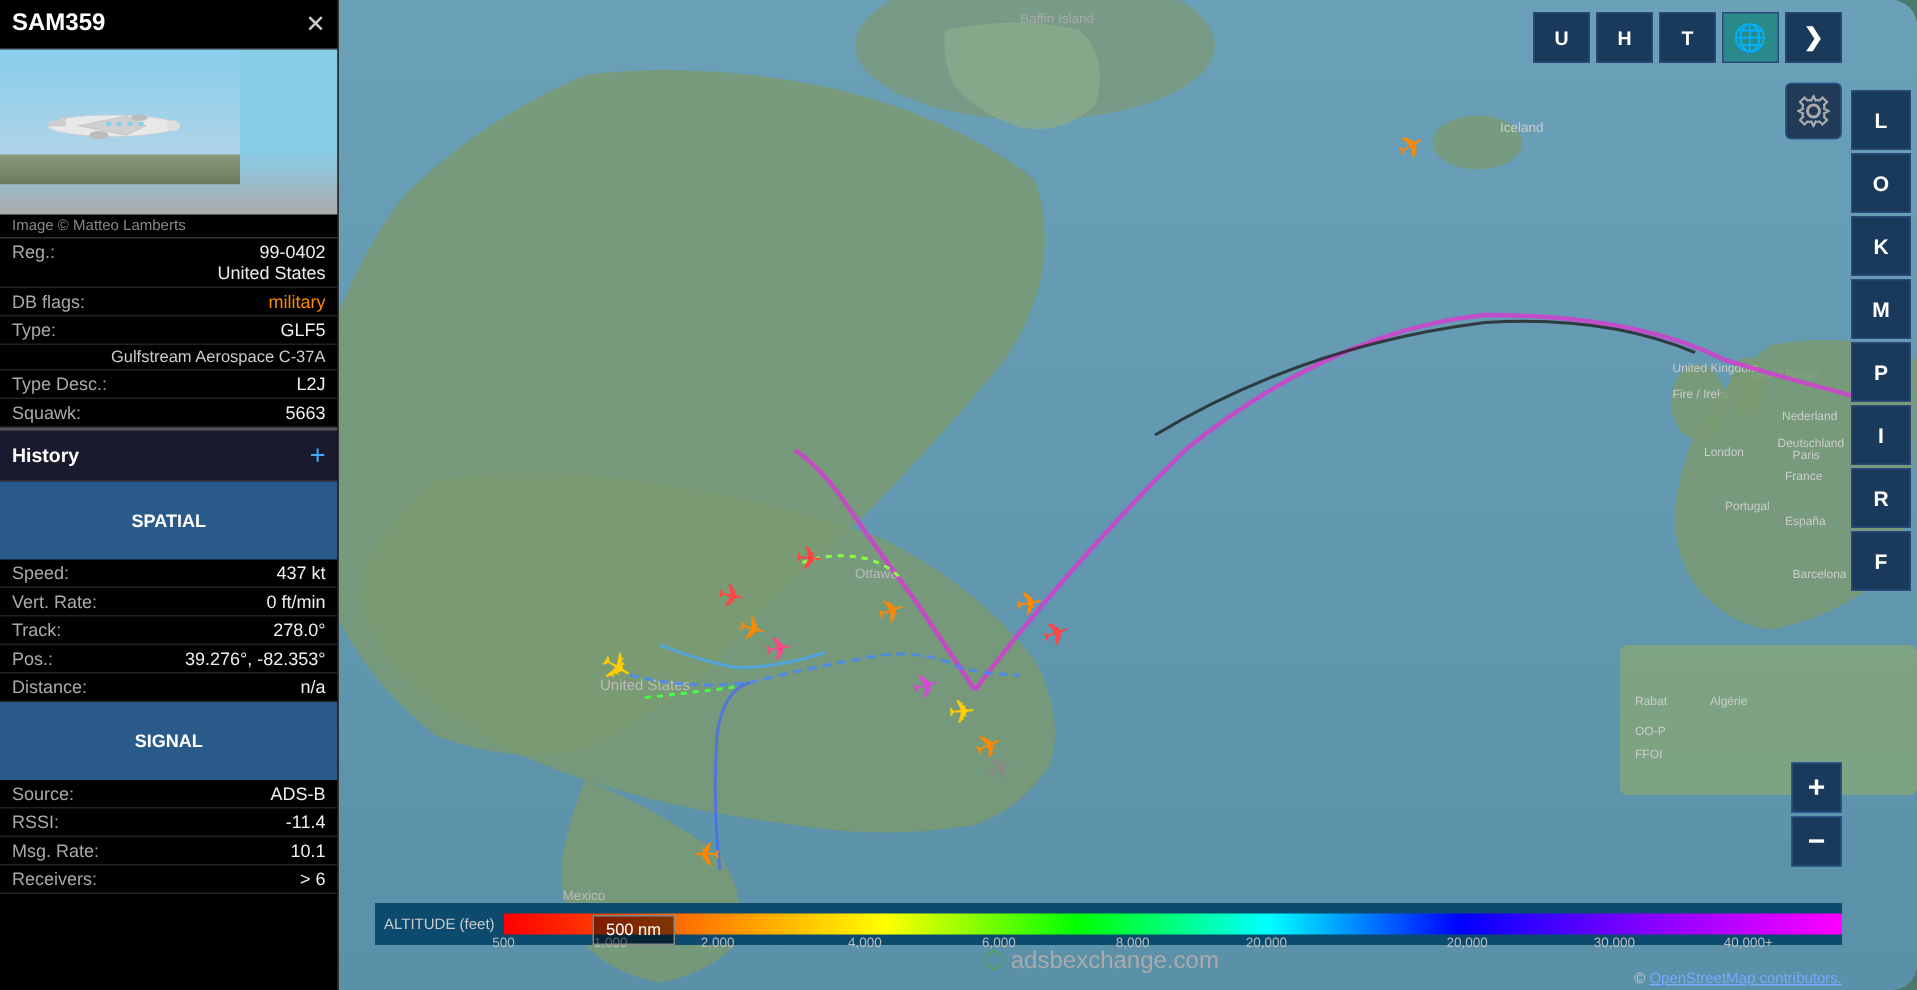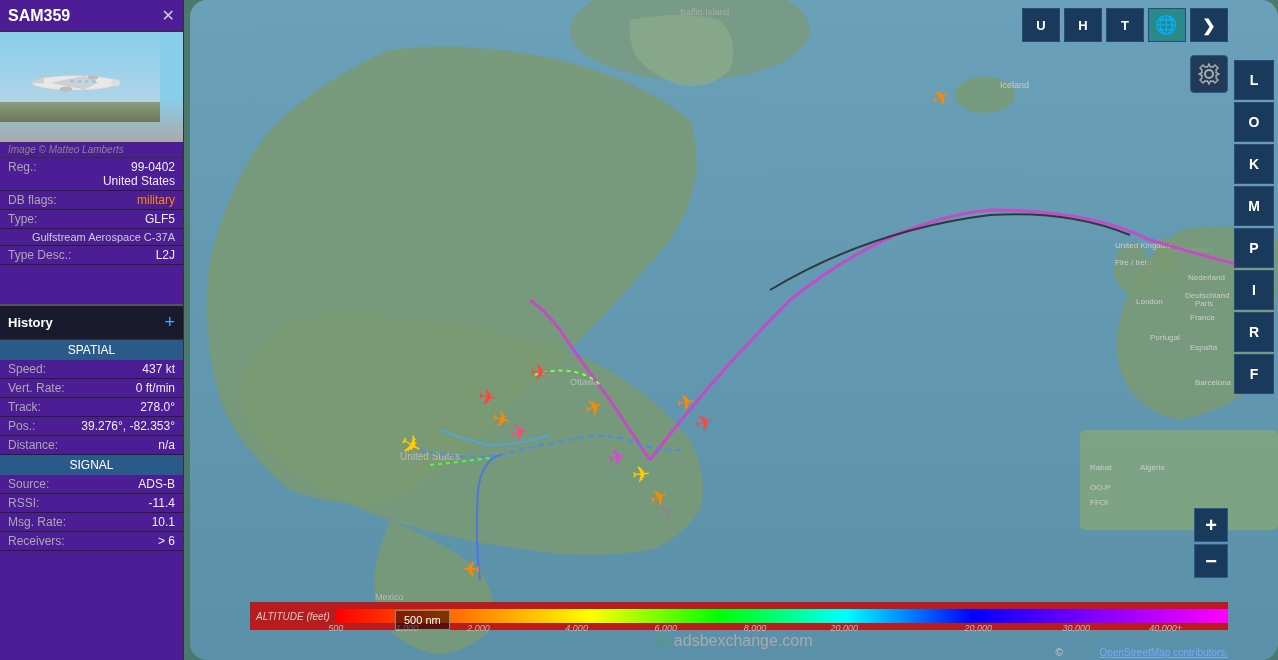--- a/index.html
+++ b/index.html
@@ -2,22 +2,22 @@
 <html><head>
   <meta charset="utf-8">
   <style>
     * { margin: 0; padding: 0; box-sizing: border-box; }
     body { width: 1278px; height: 660px; overflow: hidden; font-family: Arial, sans-serif; font-size: 12px; background: #4a7a6d; }
 
     
     #sidebar {
       position: absolute;
       left: 0; top: 0;
-      width: 184px; height: 660px;
-      background: #4c1d95;
+      width: 226px; height: 660px;
+      background: #000000;
       color: #ccc;
       z-index: 100;
       overflow-y: auto;
       border-right: 1px solid #333;
     }
     #sidebar-header {
       display: flex;
       align-items: center;
       justify-content: space-between;
       padding: 6px 8px;
@@ -49,59 +49,57 @@
       background: linear-gradient(180deg, #87ceeb 60%, #aaa 100%);
       position: relative;
       overflow: hidden;
     }
     
     #img-credit {
       padding: 2px 8px;
       font-size: 10px;
       color: #888;
       border-bottom: 1px solid #333;
-      font-style: italic;
     }
     .info-row {
       display: flex;
       justify-content: space-between;
       padding: 2px 8px;
       border-bottom: 1px solid #222;
     }
     .info-label { color: #aaa; }
     .info-value { color: #eee; text-align: right; }
     .info-value.orange { color: #f80; }
 
     #history-header {
       display: flex;
       align-items: center;
       justify-content: space-between;
       padding: 6px 8px;
       background: #1a1a2e;
       border-bottom: 1px solid #333;
       border-top: 2px solid #555;
-      margin-top: 39px;
     }
     #history-title {
       color: #fff;
       font-weight: bold;
       font-size: 13px;
     }
     #history-add {
       color: #4af;
       font-size: 18px;
       cursor: pointer;
     }
 
     .section-bar {
       background: #2a5a8a;
       color: #fff;
       text-align: center;
-      padding: 3px 0;
-      font-weight: normal;
+      padding: 19px 0;
+      font-weight: bold;
       font-size: 12px;
     }
 
     
     #map-container {
       position: absolute;
       left: 190px; top: 0;
       width: 1088px; height: 660px;
       background: #5a8a7a;
       overflow: hidden;
@@ -155,25 +153,24 @@
     }
     .nav-btn.globe { background: #2a8a8a; }
 
     
     #altitude-bar {
       position: absolute;
       bottom: 30px;
       left: 60px;
       right: 50px;
       height: 28px;
-      background: #b91c1c;
+      background: #0c4a6e;
       z-index: 150;
       display: flex;
       align-items: center;
-      font-style: italic;
     }
     #altitude-label {
       color: #ccc;
       font-size: 10px;
       padding: 0 6px;
       white-space: nowrap;
     }
     #altitude-gradient {
       flex: 1;
       height: 14px;
@@ -211,21 +208,21 @@
     }
 
     #osm-credit {
       position: absolute;
       bottom: 2px;
       right: 50px;
       color: #ccc;
       font-size: 10px;
       z-index: 150;
     }
-    #osm-credit a { color: #7af; margin-left: 34px; }
+    #osm-credit a { color: #7af; }
 
     
     #zoom-controls {
       position: absolute;
       right: 50px;
       bottom: 80px;
       z-index: 200;
     }
     .zoom-btn {
       width: 34px; height: 34px;
@@ -319,20 +316,24 @@
   <div class="info-row">
     <span class="info-label">Type:</span>
     <span class="info-value">GLF5</span>
   </div>
   <div class="info-row">
     <span class="info-value" style="text-align:right;width:100%;color:#ccc;font-size:11px;">Gulfstream Aerospace C-37A</span>
   </div>
   <div class="info-row">
     <span class="info-label">Type Desc.:</span>
     <span class="info-value">L2J</span>
+  </div>
+  <div class="info-row">
+    <span class="info-label">Squawk:</span>
+    <span class="info-value">5663</span>
   </div>
 
   <div id="history-header">
     <span id="history-title">History</span>
     <span id="history-add" style="cursor:pointer;color:#4af;font-size:18px;">+</span>
   </div>
 
   <div class="section-bar">SPATIAL</div>
   <div class="info-row">
     <span class="info-label">Speed:</span>

